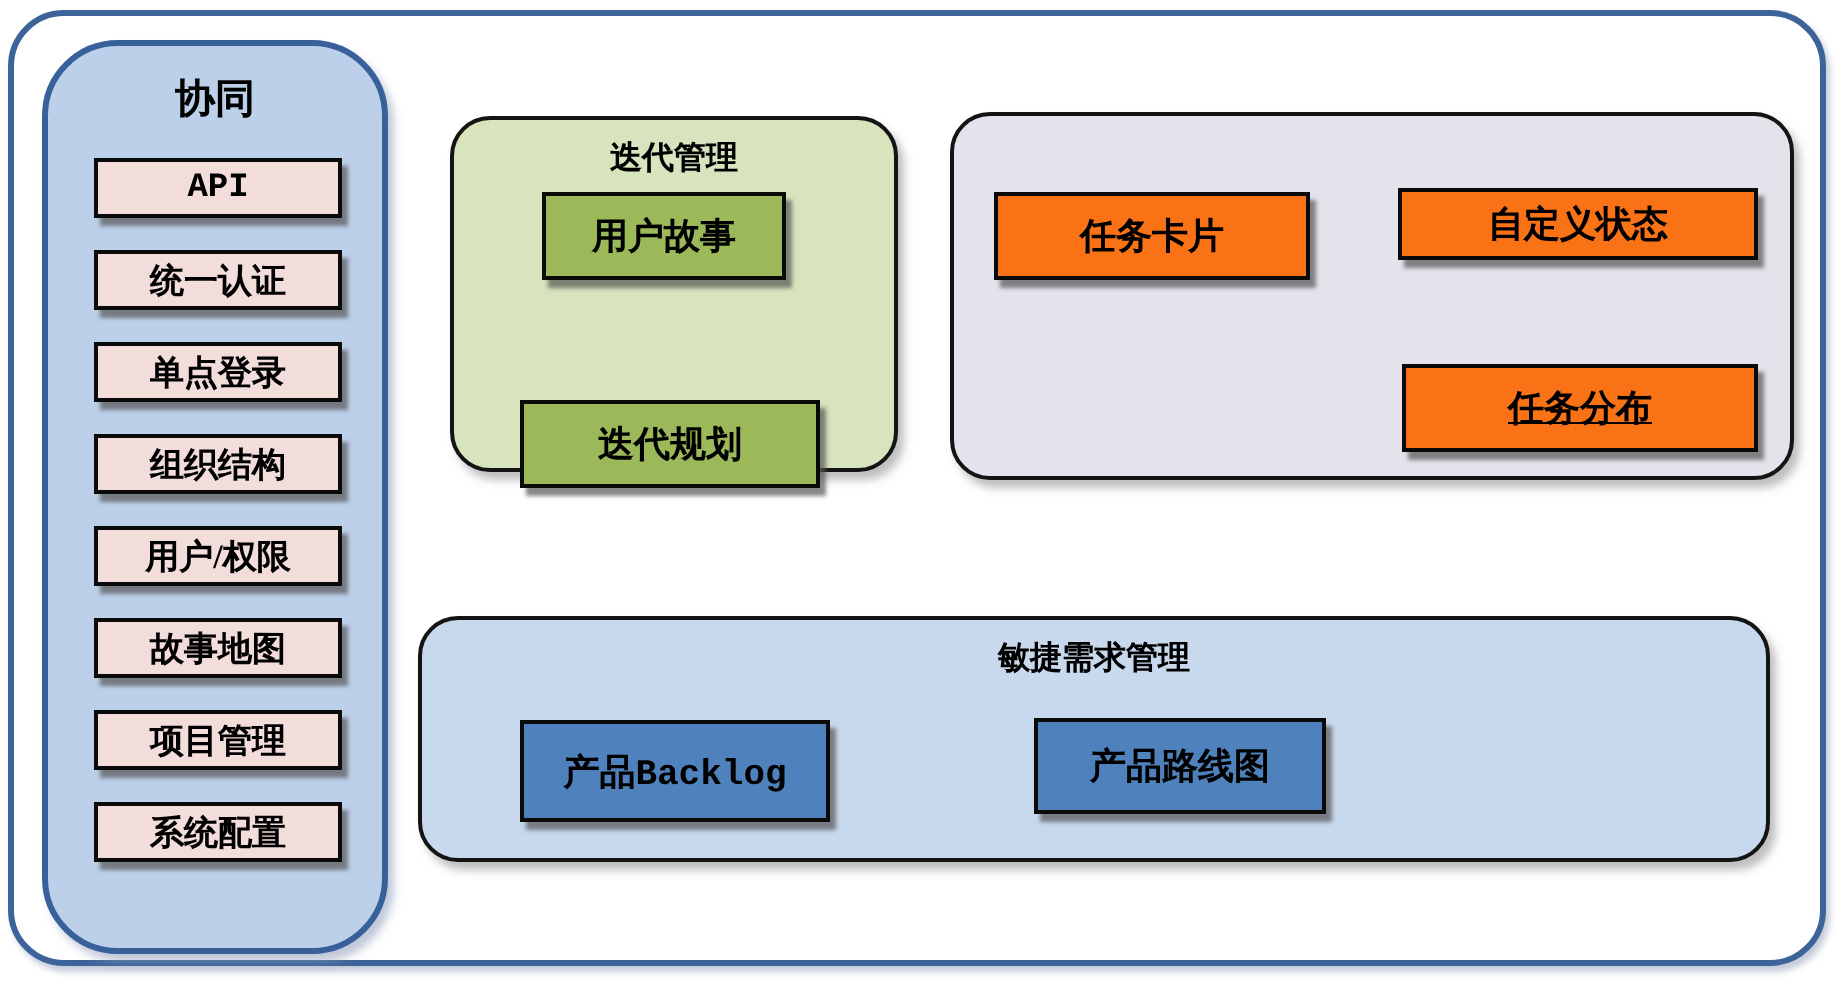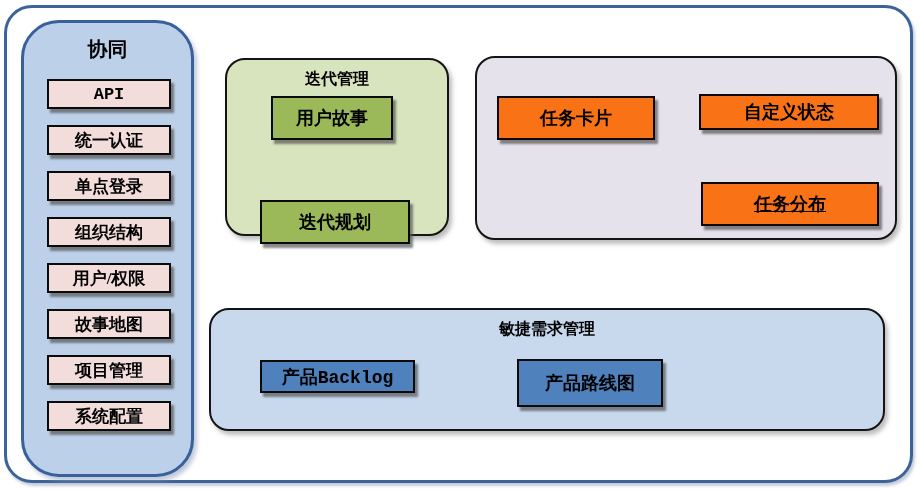--- a/index.html
+++ b/index.html
@@ -52,21 +52,21 @@
   .group-iteration .node { background:#9cb959; }
   .group-taskboard .node { background:#f97316; }
   .group-requirements .node { background:#4f81bd; }
   
   .n-user-story        { left:44px;  top:36px;  width:122px; height:44px; }
   .n-iteration-plan    { left:33px;  top:100px; width:150px; height:44px;margin-top:40px; }
   .n-task-card         { left:20px;  top:38px;  width:158px; height:44px; }
   .n-custom-status     { left:222px; top:36px;  width:180px; height:36px; }
   .n-burndown          { left:20px;  top:116px; width:158px; height:46px; }
   .n-task-distribution { left:224px; top:124px; width:178px; height:44px;text-decoration:underline; }
-  .n-product-backlog   { left:49px;  top:50px;  width:155px; height:33px; }
+  .n-product-backlog   { left:49px;  top:50px;  width:155px; height:51px; }
   .n-product-roadmap   { left:267px; top:49px;  width:146px; height:48px;margin-left:39px; }
   .n-story-map         { left:487px; top:50px;  width:155px; height:47px; }
 </style>
 </head>
 <body>
 
 <div class="stage">
   <div class="outer-frame">
 
     <div class="sidebar">

